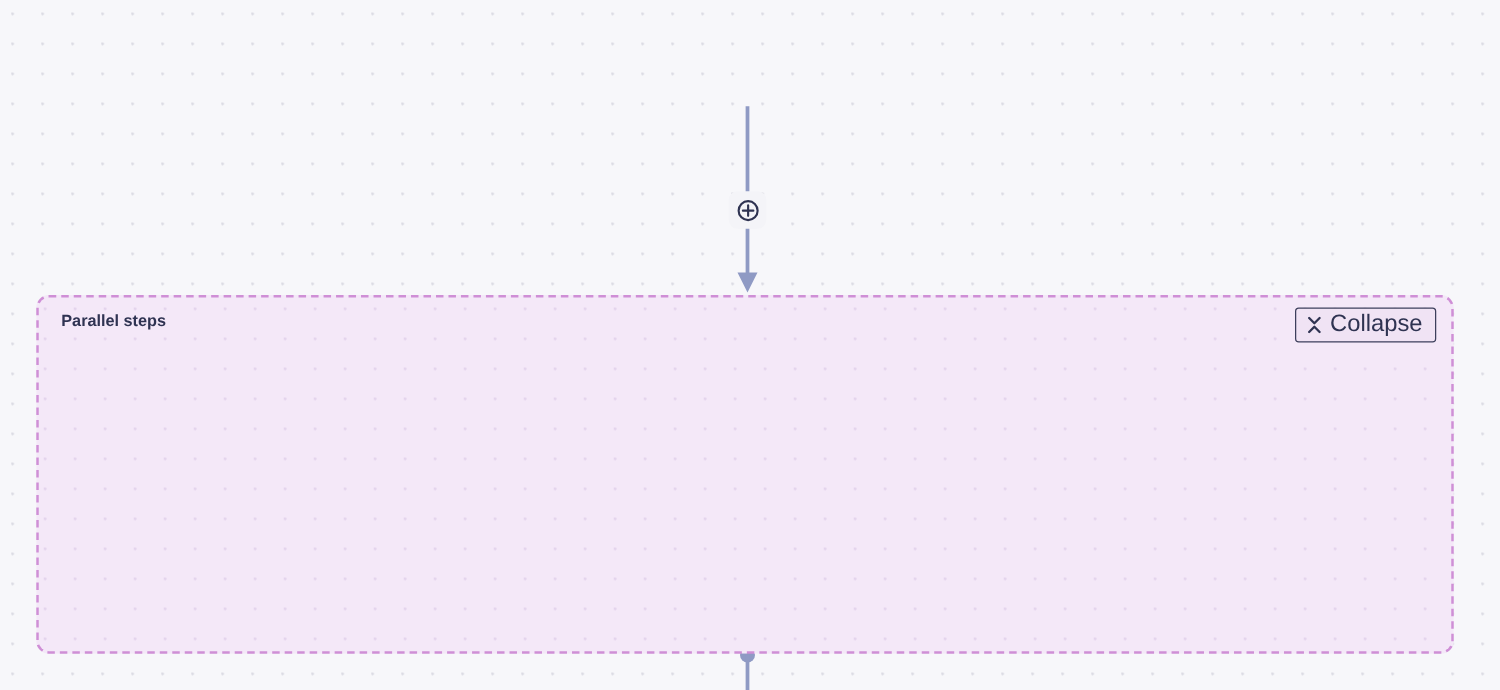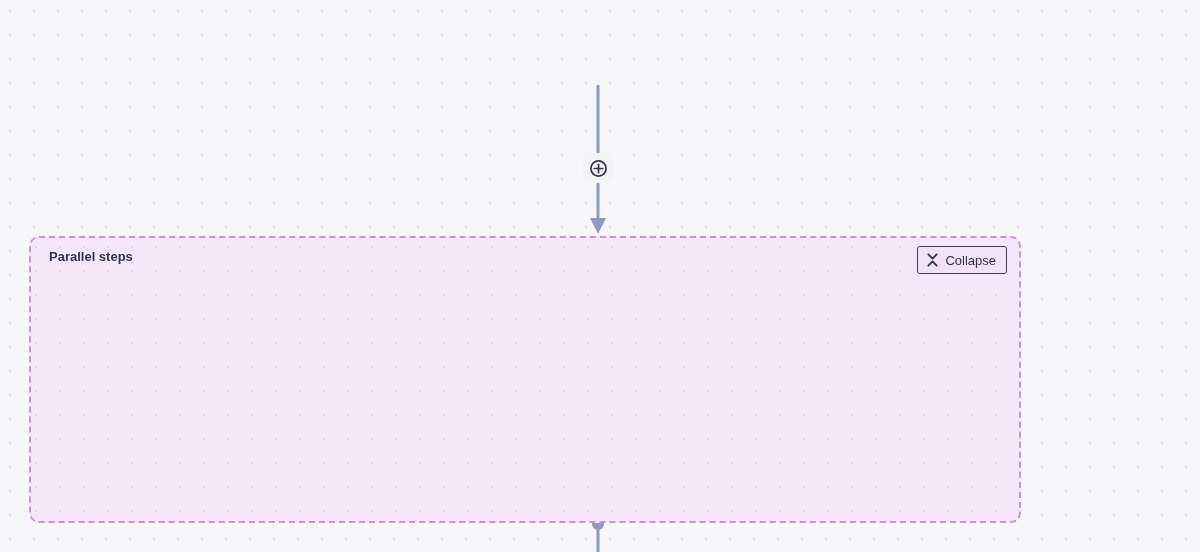--- a/index.html
+++ b/index.html
@@ -74,21 +74,21 @@
     justify-content: center;
     cursor: pointer;
   }
   #add-step-button svg { display: block; }
 
   
   #parallel-panel {
     position: absolute;
     left: 29px;
     top: 236px;
-    width: 992px;
+    width: 1134px;
     height: 287px;
     box-sizing: border-box;
     border: 2px dashed #cf8fd6;
     border-radius: 10px;
     background-color: #f4e8f8;
     background-image:
       radial-gradient(circle at 1px 1px, #e3d3ec 1.1px, transparent 1.2px);
     background-size: 24px 24px;
     background-position: 4px 8px;
   }
@@ -109,21 +109,21 @@
     height: 28px;
     padding: 0 10px 0 8px;
     box-sizing: border-box;
     display: flex;
     align-items: center;
     gap: 6px;
     border: 1.6px solid #3d3f5c;
     border-radius: 3px;
     background: #f0e3f4;
     color: #2f3352;
-    font-size: 13px;
+    font-size: 19px;
     cursor: pointer;
   }
   #collapse-button svg { display: block; }
 </style>
 </head>
 <body>
 
 <div id="canvas">
 
   <svg class="edge-svg">

